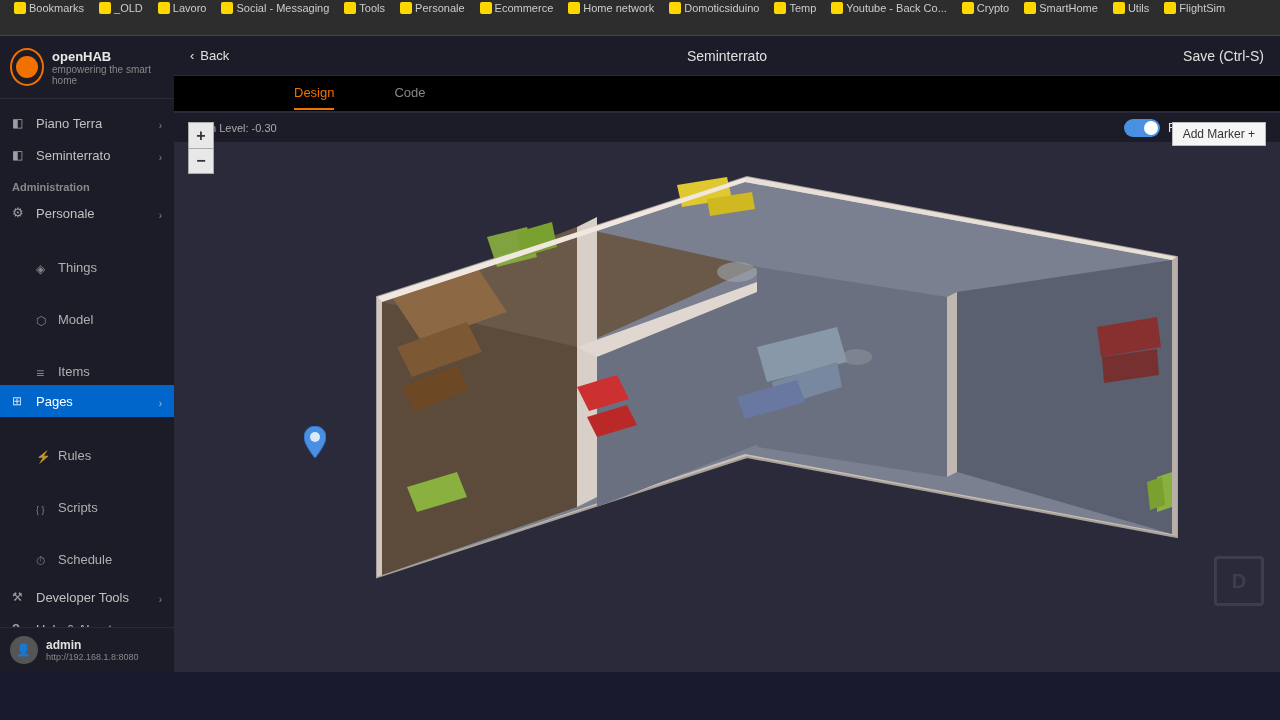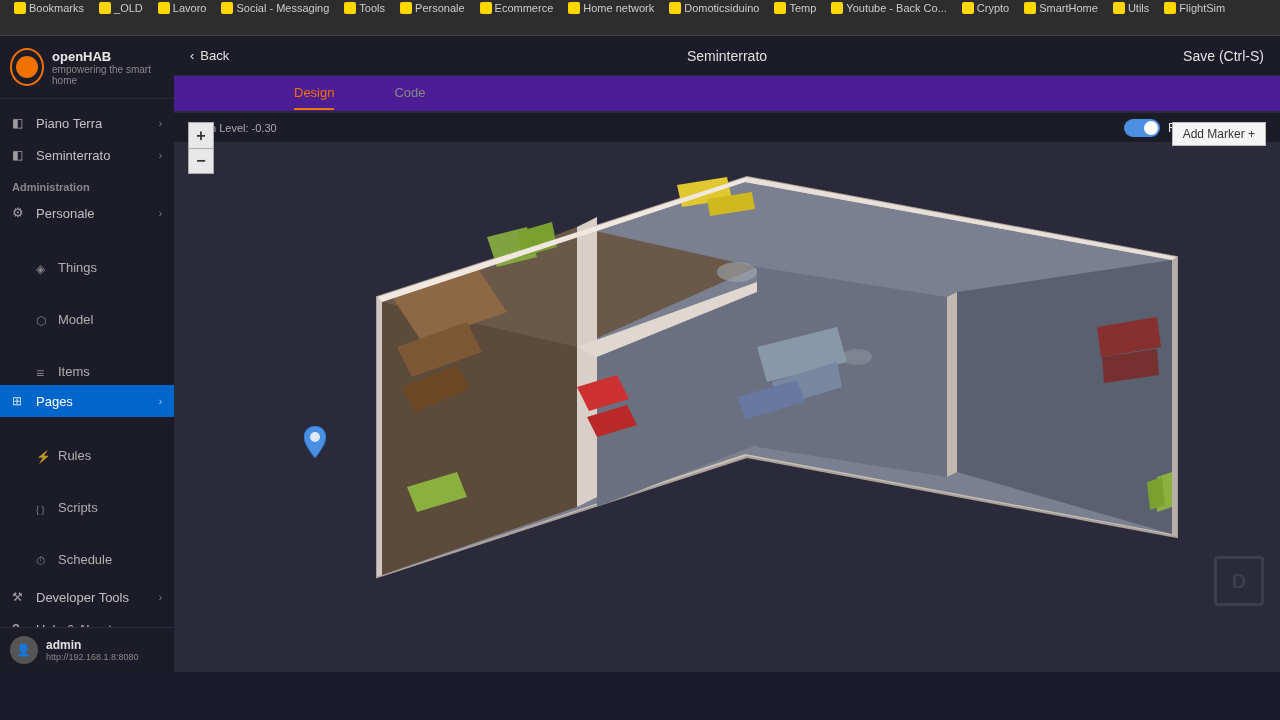--- a/index.html
+++ b/index.html
@@ -88,21 +88,21 @@
     }
 
     .nav-section {
       flex: 1;
       overflow-y: auto;
       padding: 8px 0;
     }
 
     .nav-item {
       display: flex;
-      align-items: center;
+      align-items: flex-end;
       padding: 8px 12px;
       color: #c0c0c0;
       font-size: 13px;
       cursor: pointer;
       position: relative;
     }
     .nav-item.active {
       background: #0066cc;
       color: white;
     }
@@ -203,21 +203,21 @@
     .save-btn {
       margin-left: auto;
       color: #e0e0e0;
       font-size: 14px;
       cursor: pointer;
     }
 
     
     .tab-bar {
       height: 36px;
-      background: #4c1d95;
+      background: #000000;
       display: flex;
       align-items: center;
       border-bottom: 1px solid #2a2a3a;
       padding: 0 120px;
       gap: 60px;
     }
     .tab {
       color: #888;
       font-size: 13px;
       cursor: pointer;

